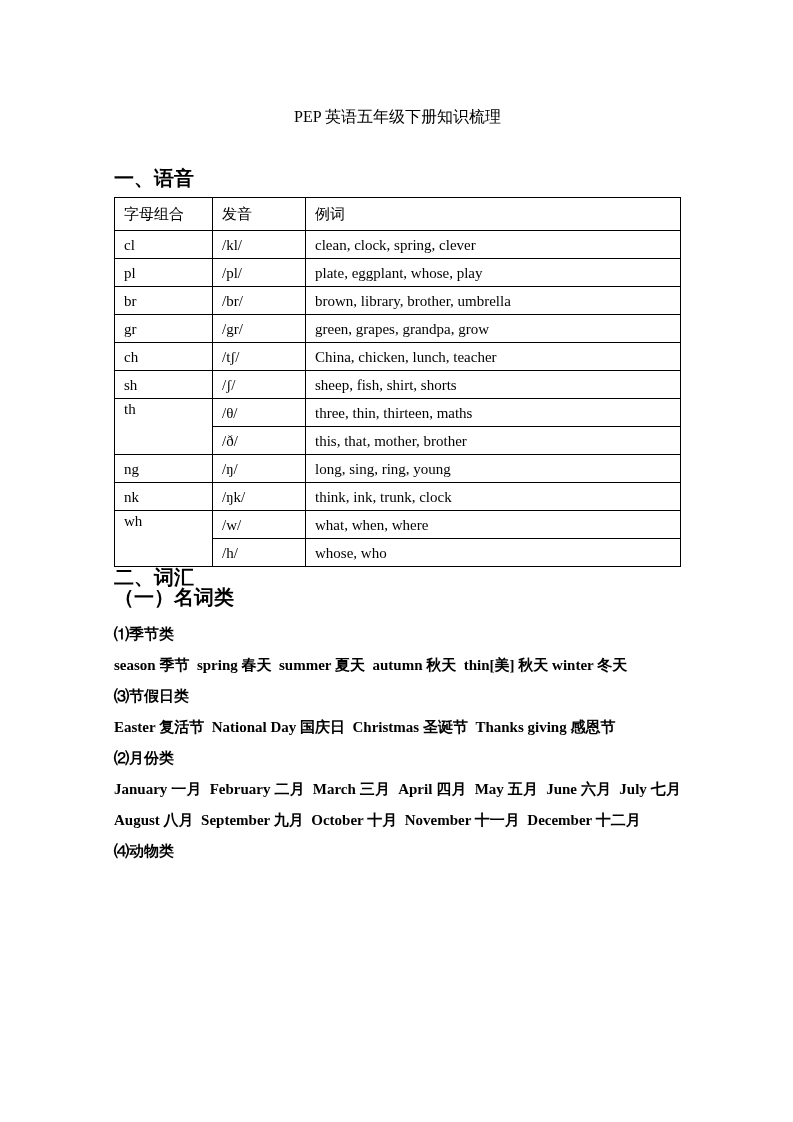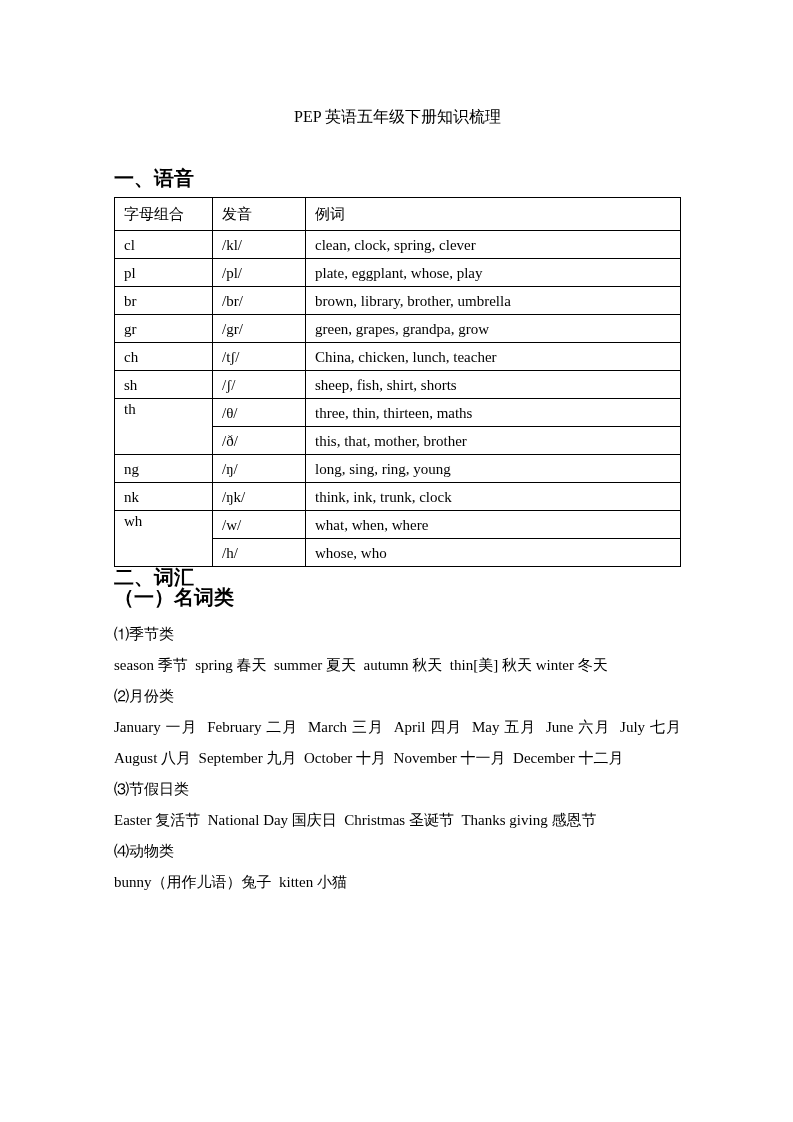--- a/index.html
+++ b/index.html
@@ -44,21 +44,21 @@
     font-size: 15px;
     line-height: 20px;
     padding: 0 4px 0 9px;
     vertical-align: middle;
     overflow: hidden;
   }
   .phonics-table tr.hdr-row  { height: 33px; }
   .phonics-table tr.data-row { height: 28px; }
   .phonics-table td.merged   { vertical-align: top; }
 
-  .vocab-content { margin-top: 12px; }
+  .vocab-content { margin-top: 12px; font-weight: bold; }
   .vocab-content p {
     margin: 0;
     font-size: 15px;
     line-height: 31px;
     text-align: justify;
     white-space: pre-wrap;
   }
 </style>
 </head>
 <body>
@@ -144,26 +144,25 @@
 
   <p class="sec-heading h-vocab">二、词汇</p>
   <p class="sec-heading h-nouns">（一）名词类</p>
 
   <div class="vocab-content">
     <div>
       <p>⑴季节类</p>
       <p>season 季节  spring 春天  summer 夏天  autumn 秋天  thin[美] 秋天 winter 冬天</p>
     </div>
     <div>
+      <p>⑶节假日类</p>
+      <p>Easter 复活节  National Day 国庆日  Christmas 圣诞节  Thanks giving 感恩节</p>
+    </div>
+    <div>
       <p>⑵月份类</p>
       <p>January 一月  February 二月  March 三月  April 四月  May 五月  June 六月  July 七月  August 八月  September 九月  October 十月  November 十一月  December 十二月</p>
     </div>
     <div>
-      <p>⑶节假日类</p>
-      <p>Easter 复活节  National Day 国庆日  Christmas 圣诞节  Thanks giving 感恩节</p>
-    </div>
-    <div>
       <p>⑷动物类</p>
-      <p>bunny（用作儿语）兔子  kitten 小猫</p>
     </div>
   </div>
 
 </div>
 
 </body></html>

